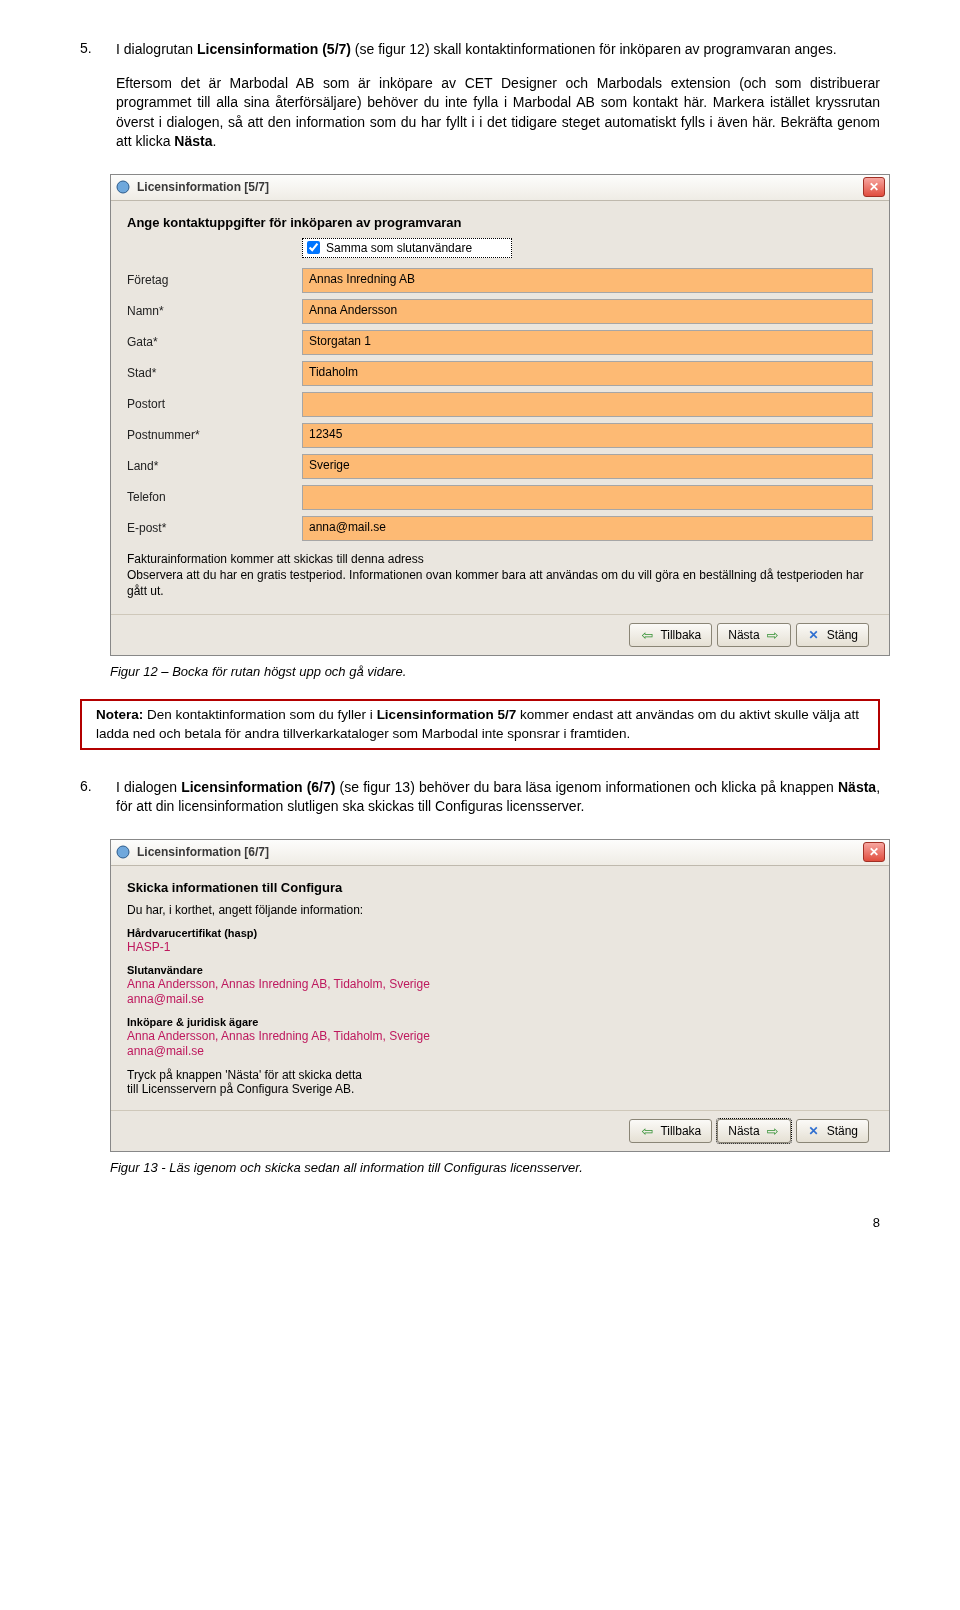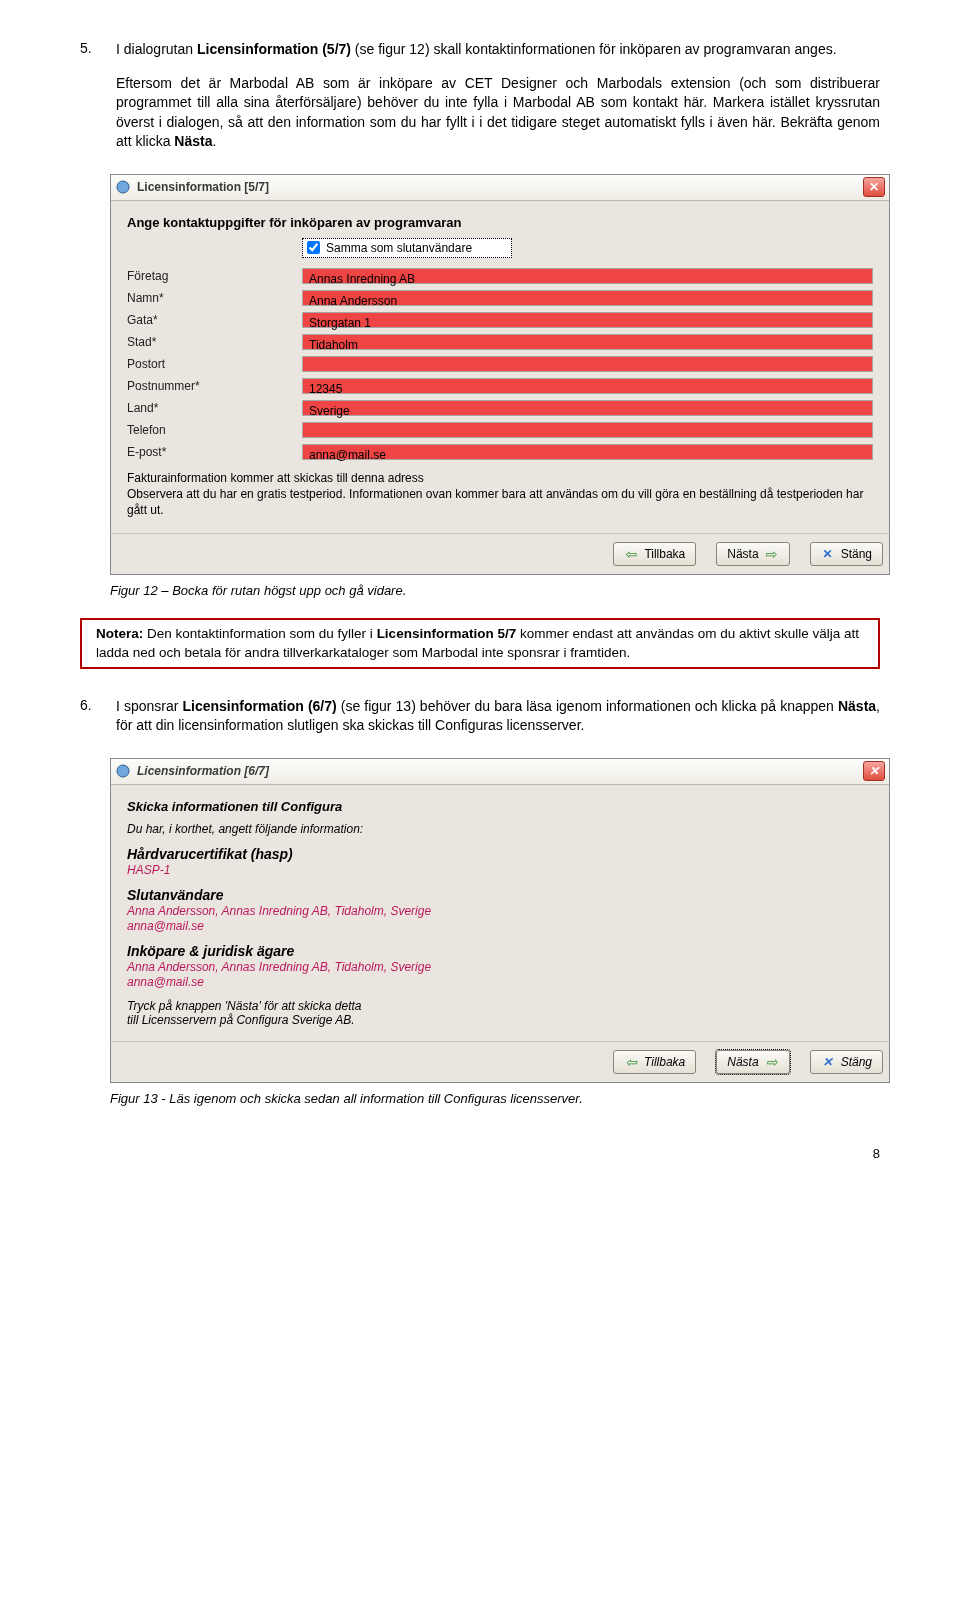--- a/index.html
+++ b/index.html
@@ -66,34 +66,34 @@
   }
   .checkbox-row input { margin: 0; }
   .form-row {
     display: flex;
     align-items: center;
     margin-bottom: 6px;
   }
   .form-row .lbl { width: 175px; color: #222; }
   .form-row .field {
     flex: 1;
-    height: 16px;
-    background: #ef4444;
+    height: 25px;
+    background: #fdba74;
     border: 1px solid #a6a6a6;
     padding: 2px 6px;
     line-height: 16px;
     color: #000;
     font-size: 12px;
   }
   .dlg-note { margin-top: 10px; line-height: 1.35; }
   .btnbar {
     display: flex;
     justify-content: flex-end;
-    gap: 20px;
-    padding: 8px 6px;
+    gap: 5px;
+    padding: 8px 20px;
     border-top: 1px solid #cfc8ba;
     background: #eae6df;
   }
   .btn {
     display: flex;
     align-items: center;
     gap: 6px;
     height: 24px;
     padding: 0 10px;
     border: 1px solid #8a8576;
@@ -102,21 +102,21 @@
     font-size: 12px;
     cursor: pointer;
   }
   .btn .arrow-l, .btn .arrow-r, .btn .xicon {
     width: 14px; height: 14px; display:flex;align-items:center;justify-content:center;
   }
   .btn .arrow-l::before { content:"⇦"; color:#2f8f2f; font-size:14px; }
   .btn .arrow-r::before { content:"⇨"; color:#2f8f2f; font-size:14px; }
   .btn .xicon::before   { content:"✕"; color:#2f6fd0; font-weight:bold; font-size:12px; }
   .summary-block { margin-bottom: 10px; }
-  .summary-label { font-weight: bold; font-size:14px; }
+  .summary-label { font-weight: bold; font-size:11px; }
   .summary-val { color: #be185d; font-size:12px; margin-top:1px; }
   .pagenum { text-align: right; font-size: 13px; margin-top: 40px; }
 </style>
 </head>
 <body>
 
 <div class="num-block">
   <div class="num">5.</div>
   <div class="body">
     <p class="doc-para">
@@ -208,26 +208,26 @@
 <p class="caption" style="margin-left:30px;">Figur 12 – Bocka för rutan högst upp och gå vidare.</p>
 
 <div class="note-box">
   <span class="bold">Notera:</span><span> Den kontaktinformation som du fyller i </span><span class="bold">Licensinformation 5/7</span><span> kommer endast att användas om du aktivt skulle välja att ladda ned och betala för andra tillverkarkataloger som Marbodal inte sponsrar i framtiden.</span>
 </div>
 
 <div class="num-block">
   <div class="num">6.</div>
   <div class="body">
     <p class="doc-para">
-      <span>I sponsrar </span><span class="bold">Licensinformation (6/7)</span><span> (se figur 13) behöver du bara läsa igenom informationen och klicka på knappen </span><span class="bold">Nästa</span><span>, för att din licensinformation slutligen ska skickas till Configuras licensserver.</span>
+      <span>I dialogen </span><span class="bold">Licensinformation (6/7)</span><span> (se figur 13) behöver du bara läsa igenom informationen och klicka på knappen </span><span class="bold">Nästa</span><span>, för att din licensinformation slutligen ska skickas till Configuras licensserver.</span>
     </p>
   </div>
 </div>
 
-<div class="dlg" style="margin-left:30px;font-style:italic;">
+<div class="dlg" style="margin-left:30px;">
   <div class="titlebar">
     <span class="ico">
       <svg width="14" height="14" viewBox="0 0 14 14">
           <circle cx="7" cy="7" r="6" fill="#6fa8dc" stroke="#2b5b8c"></circle>
         </svg>
     </span>
     <span class="title">Licensinformation [6/7]</span>
     <div class="closebtn">
         <span>✕</span>
       </div>

